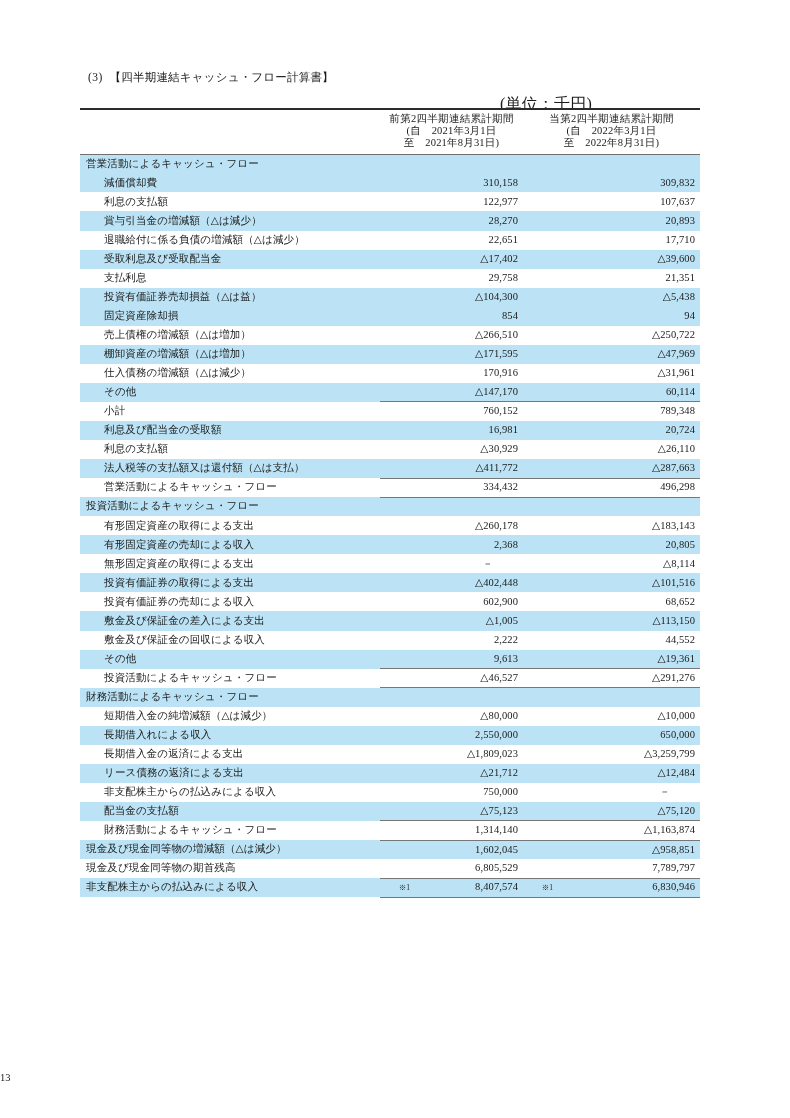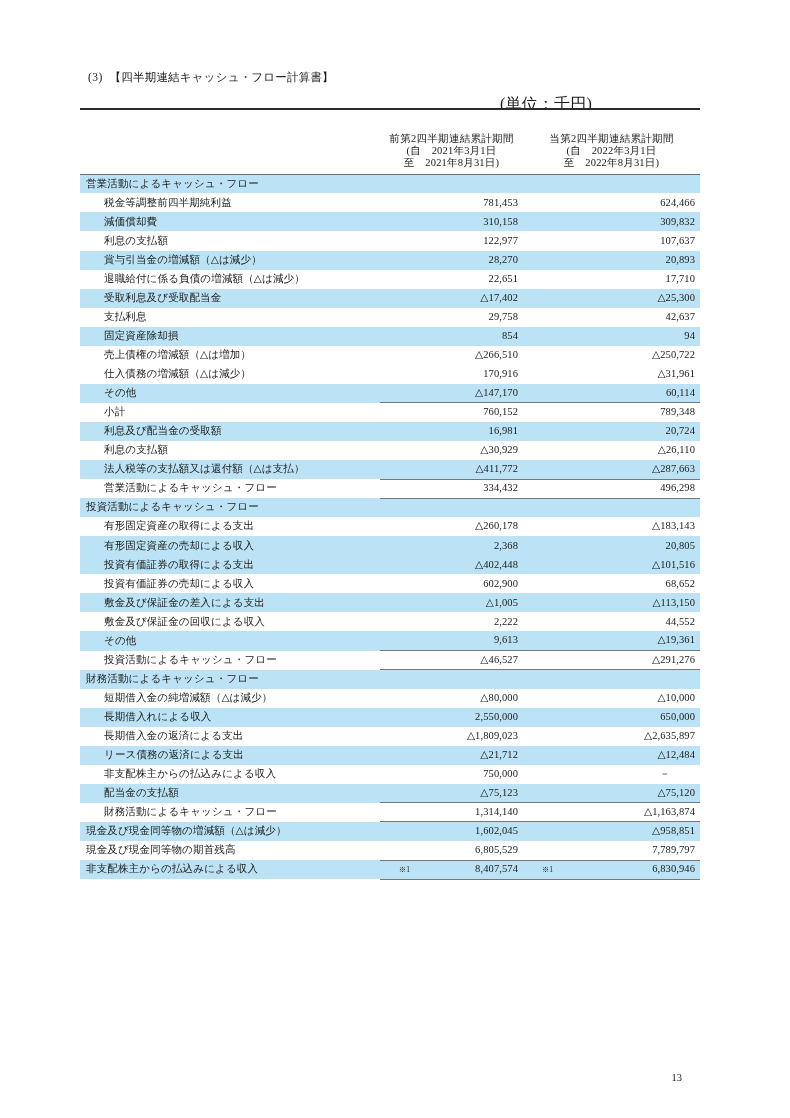--- a/index.html
+++ b/index.html
@@ -86,21 +86,21 @@
   }
   thead th.h-label { }
   thead th.h-period {
     letter-spacing: 0.2px;
   }
   .h-period .ln {
     display: block;
     white-space: nowrap;
     padding: 0.9px 0;
   }
-  .h-period .ln.l1 { letter-spacing: 0.3px; margin-top: 20px; }
+  .h-period .ln.l1 { letter-spacing: 0.3px; }
 
   
   tbody tr { height: 19.05px; }
 
   tbody td.lbl {
     padding-left: 6px;
     white-space: nowrap;
     letter-spacing: 0.15px;
   }
   tbody tr.indent td.lbl { padding-left: 24px; }
@@ -139,21 +139,21 @@
   tbody tr.rule-bottom td.val {
     border-bottom: 0.9px solid #777777;
   }
 
   
   .page-number {
     position: absolute;
     left: 0;
     right: 0;
     top: 1072px;
-    text-align: right;
+    text-align: left;
     font-size: 10.5px;
   }
 </style>
 </head>
 <body>
 
 <div class="page">
 
   <div class="doc-heading">
     <span class="num">(3)</span><span class="title">【四半期連結キャッシュ・フロー計算書】</span>
@@ -185,27 +185,20 @@
       </tr>
     </thead>
     <tbody id="cf-body">
         <tr class="stripe">
           <td class="lbl">営業活動によるキャッシュ・フロー</td>
           <td class="mark"></td>
           <td class="val"></td>
           <td class="mark"></td>
           <td class="val"></td>
         </tr>
-        <tr class="plain indent">
-          <td class="lbl">税金等調整前四半期純利益</td>
-          <td class="mark"></td>
-          <td class="val">781,453</td>
-          <td class="mark"></td>
-          <td class="val">624,466</td>
-        </tr>
         <tr class="stripe indent">
           <td class="lbl">減価償却費</td>
           <td class="mark"></td>
           <td class="val">310,158</td>
           <td class="mark"></td>
           <td class="val">309,832</td>
         </tr>
         <tr class="plain indent">
           <td class="lbl">利息の支払額</td>
           <td class="mark"></td>
@@ -225,42 +218,56 @@
           <td class="mark"></td>
           <td class="val">22,651</td>
           <td class="mark"></td>
           <td class="val">17,710</td>
         </tr>
         <tr class="stripe indent">
           <td class="lbl">受取利息及び受取配当金</td>
           <td class="mark"></td>
           <td class="val">△17,402</td>
           <td class="mark"></td>
-          <td class="val">△25,300</td>
+          <td class="val">△39,600</td>
         </tr>
         <tr class="plain indent">
           <td class="lbl">支払利息</td>
           <td class="mark"></td>
           <td class="val">29,758</td>
           <td class="mark"></td>
-          <td class="val">42,637</td>
+          <td class="val">21,351</td>
+        </tr>
+        <tr class="stripe indent">
+          <td class="lbl">投資有価証券売却損益（△は益）</td>
+          <td class="mark"></td>
+          <td class="val">△104,300</td>
+          <td class="mark"></td>
+          <td class="val">△5,438</td>
         </tr>
         <tr class="stripe indent">
           <td class="lbl">固定資産除却損</td>
           <td class="mark"></td>
           <td class="val">854</td>
           <td class="mark"></td>
           <td class="val">94</td>
         </tr>
         <tr class="plain indent">
           <td class="lbl">売上債権の増減額（△は増加）</td>
           <td class="mark"></td>
           <td class="val">△266,510</td>
           <td class="mark"></td>
           <td class="val">△250,722</td>
+        </tr>
+        <tr class="stripe indent">
+          <td class="lbl">棚卸資産の増減額（△は増加）</td>
+          <td class="mark"></td>
+          <td class="val">△171,595</td>
+          <td class="mark"></td>
+          <td class="val">△47,969</td>
         </tr>
         <tr class="plain indent">
           <td class="lbl">仕入債務の増減額（△は減少）</td>
           <td class="mark"></td>
           <td class="val">170,916</td>
           <td class="mark"></td>
           <td class="val">△31,961</td>
         </tr>
         <tr class="stripe indent">
           <td class="lbl">その他</td>
@@ -318,20 +325,27 @@
           <td class="mark"></td>
           <td class="val">△183,143</td>
         </tr>
         <tr class="stripe indent">
           <td class="lbl">有形固定資産の売却による収入</td>
           <td class="mark"></td>
           <td class="val">2,368</td>
           <td class="mark"></td>
           <td class="val">20,805</td>
         </tr>
+        <tr class="plain indent">
+          <td class="lbl">無形固定資産の取得による支出</td>
+          <td class="mark"></td>
+          <td class="dash">－</td>
+          <td class="mark"></td>
+          <td class="val">△8,114</td>
+        </tr>
         <tr class="stripe indent">
           <td class="lbl">投資有価証券の取得による支出</td>
           <td class="mark"></td>
           <td class="val">△402,448</td>
           <td class="mark"></td>
           <td class="val">△101,516</td>
         </tr>
         <tr class="plain indent">
           <td class="lbl">投資有価証券の売却による収入</td>
           <td class="mark"></td>
@@ -386,21 +400,21 @@
           <td class="mark"></td>
           <td class="val">2,550,000</td>
           <td class="mark"></td>
           <td class="val">650,000</td>
         </tr>
         <tr class="plain indent">
           <td class="lbl">長期借入金の返済による支出</td>
           <td class="mark"></td>
           <td class="val">△1,809,023</td>
           <td class="mark"></td>
-          <td class="val">△2,635,897</td>
+          <td class="val">△3,259,799</td>
         </tr>
         <tr class="stripe indent">
           <td class="lbl">リース債務の返済による支出</td>
           <td class="mark"></td>
           <td class="val">△21,712</td>
           <td class="mark"></td>
           <td class="val">△12,484</td>
         </tr>
         <tr class="plain indent">
           <td class="lbl">非支配株主からの払込みによる収入</td>

